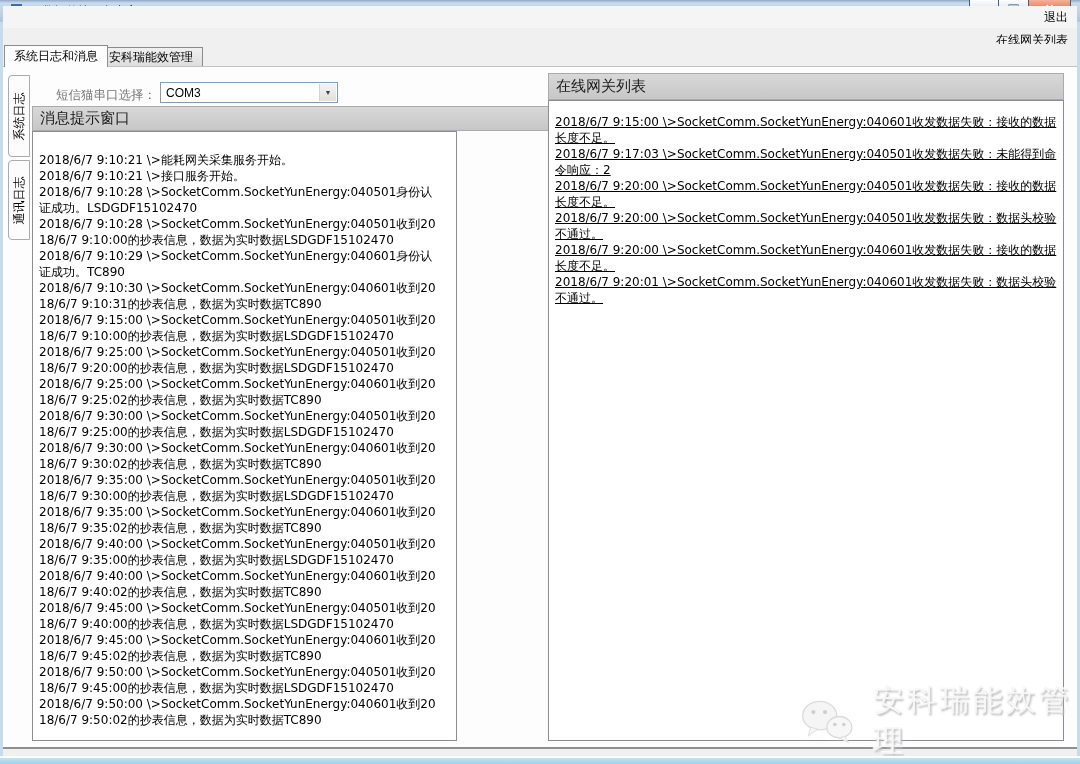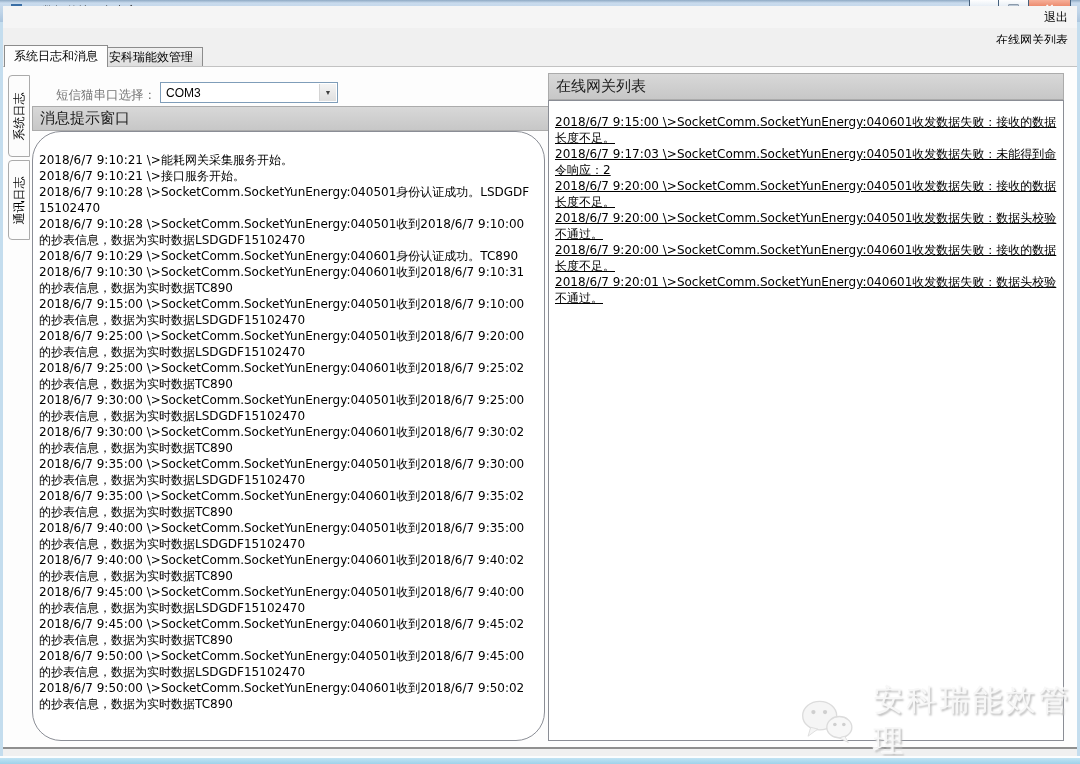--- a/index.html
+++ b/index.html
@@ -68,21 +68,21 @@
 
   .panel-header { position: absolute; background: linear-gradient(180deg,#d8d8d8,#c7c7c7);
     border: 1px solid #ababab; font-size: 15px; color: #1b1b1b;
     display: flex; align-items: center; padding-left: 7px; }
   .hdr-msg { left: 32px; top: 106px; width: 576px; height: 25px; }
   .hdr-err { left: 548px; top: 73px; width: 516px; height: 27px; }
 
   .log-box { position: absolute; background: #fff; border: 1px solid #8a8d95;
     overflow: hidden; font-family: "DejaVu Sans", sans-serif; font-size: 12px;
     line-height: 16px; color: #000; word-break: break-all; }
-  .box-msg { left: 32px; top: 131px; width: 513px; height: 610px; padding: 20px 13px 4px 6px; border-radius: 29px; }
+  .box-msg { left: 32px; top: 131px; width: 425px; height: 610px; padding: 20px 13px 4px 6px; }
   .box-err { left: 548px; top: 100px; width: 516px; height: 641px; padding: 13px 5px 4px 6px; text-decoration: underline; }
 
   
   .watermark { position: absolute; left: 800px; top: 680px; display: flex;
     align-items: center; gap: 18px; pointer-events: none; }
   .wm-text { font-size: 30px; letter-spacing: 3px; color: #f7f7f7;
     text-shadow: 1.5px 1.5px 2px #bdbdbd, -1px -1px 1px #ffffff; }
 
   
   .edge-left  { position: absolute; left: 0; top: 22px; bottom: 0; width: 3px; background: #c4ddee; }

